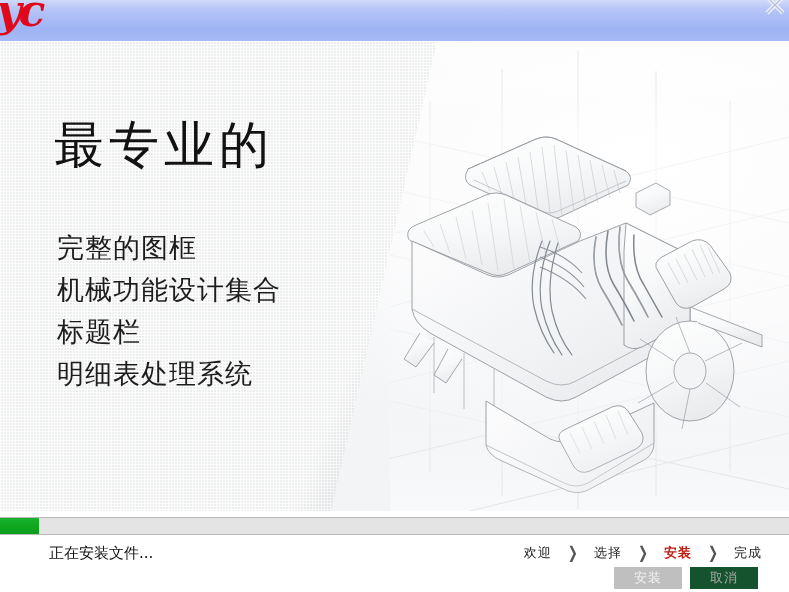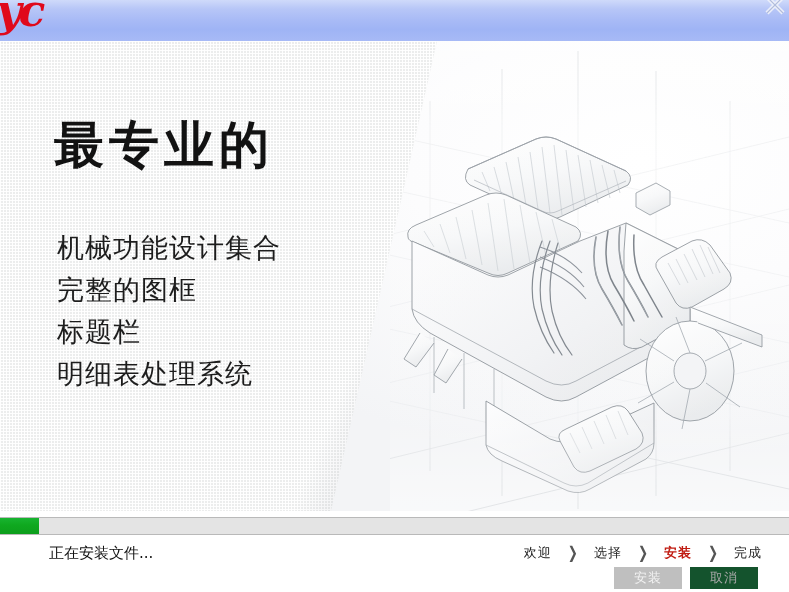--- a/index.html
+++ b/index.html
@@ -122,21 +122,21 @@
     position: absolute;
     left: 54px;
     top: 0;
     width: 340px;
   }
   .headline {
     position: absolute;
     left: 0;
     top: 78px;
     font-size: 50px;
-    font-weight: bold;
+    font-weight: normal;
     line-height: 1.05;
     color: #121212;
     letter-spacing: 5px;
     white-space: nowrap;
   }
   .bullets {
     position: absolute;
     left: 3px;
     top: 186px;
     width: 330px;
@@ -427,22 +427,22 @@
         <rect x="0" y="0" width="399" height="470" fill="url(#fade)" opacity="0.55"></rect>
       </svg>
     </div>
 
     <div class="texture-panel"></div>
 
     <div class="copy">
       <div class="headline">最专业的</div>
 
       <div class="bullets">
+        <div class="bullet">完整的图框</div>
         <div class="bullet">机械功能设计集合</div>
-        <div class="bullet">完整的图框</div>
         <div class="bullet">标题栏</div>
         <div class="bullet">明细表处理系统</div>
       </div>
     </div>
   </div>
 
   <div class="footer">
 
     <div class="progress-track">
       <div class="progress-fill" id="progress-fill" style="width: 5%;"></div>

